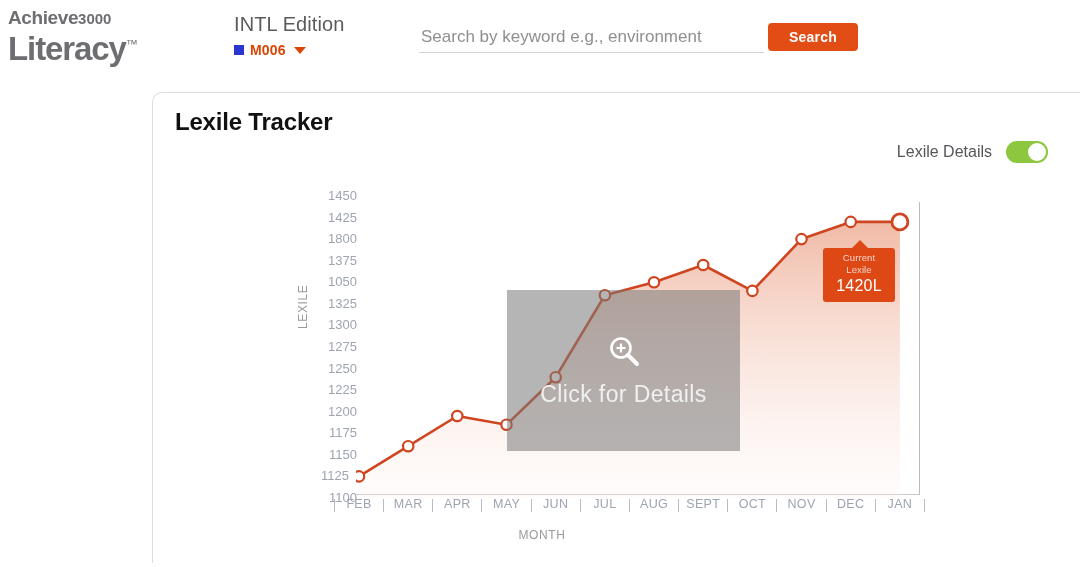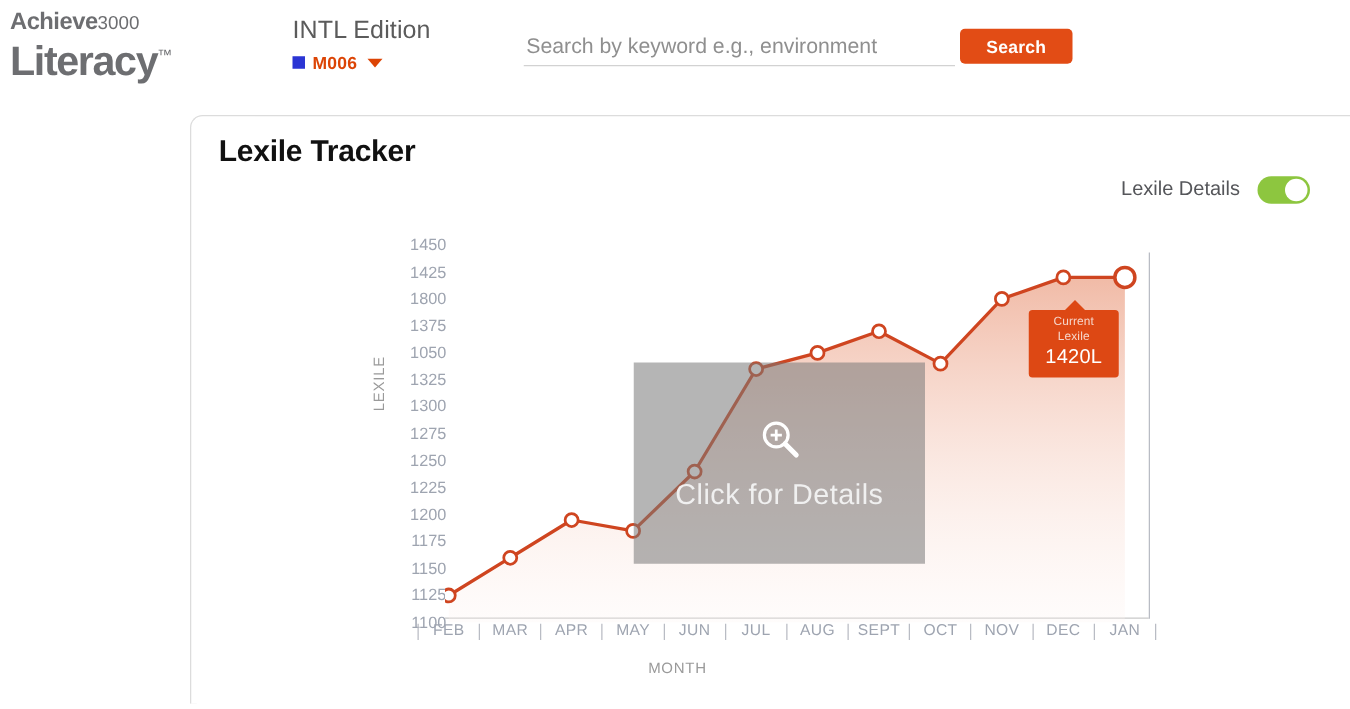--- a/index.html
+++ b/index.html
@@ -10,21 +10,21 @@
     font-family: "Liberation Sans", sans-serif;
     overflow: hidden;
   }
   #root { position: relative; width: 1080px; height: 567px; background:#fff; }
 
   
   .header { position:absolute; left:0; top:0; width:1080px; height:86px; background:#fff; }
 
   .logo { position:absolute; left:8px; top:8px; width:210px; }
   .logo-line1 { font-size:19px; font-weight:bold; color:#6d6e71; letter-spacing:-0.4px; line-height:20px; }
-  .logo-line1 .sub { font-size:15px; font-weight:normal; letter-spacing:0px; }
+  .logo-line1 .sub { font-size:15px; font-weight:bold; letter-spacing:0px; }
   .logo-line2 { font-size:33px; font-weight:bold; color:#6d6e71; letter-spacing:-1.1px; line-height:34px; margin-top:-2px; }
   .logo-line2 .tm { font-size:12px; vertical-align:super; font-weight:normal; }
 
   .edition { position:absolute; left:234px; top:13px; }
   .edition-title { font-size:20px; color:#5b5b5b; letter-spacing:0.1px; }
   .edition-row { margin-top:6px; display:flex; align-items:center; gap:6px; }
   .sq { width:10px; height:10px; background:#2b35d4; display:inline-block; }
   .edition-code { font-size:14px; color:#dc4405; font-weight:bold; letter-spacing:0.2px; }
   .caret-down { width:0; height:0; border-left:6px solid transparent; border-right:6px solid transparent; border-top:7px solid #dc4405; display:inline-block; margin-left:2px; }
 
@@ -132,21 +132,21 @@
           <div class="ytick" style="top: 159.714px;">1375</div>
           <div class="ytick" style="top: 181.286px;">1050</div>
           <div class="ytick" style="top: 202.857px;">1325</div>
           <div class="ytick" style="top: 224.429px;">1300</div>
           <div class="ytick" style="top: 246px;">1275</div>
           <div class="ytick" style="top: 267.571px;">1250</div>
           <div class="ytick" style="top: 289.143px;">1225</div>
           <div class="ytick" style="top: 310.714px;">1200</div>
           <div class="ytick" style="top: 332.286px;">1175</div>
           <div class="ytick" style="top: 353.857px;">1150</div>
-          <div class="ytick" style="top: 375.429px;">1125</div>
+          <div class="ytick" style="top: 375.429px; text-align: center;">1125</div>
           <div class="ytick" style="top: 397px;">1100</div>
         </div>
 
       <div class="xaxis-line"></div>
       <div class="yaxis-right"></div>
 
       <svg class="plot" viewBox="0 0 563 302" preserveAspectRatio="none">
         <defs>
           <linearGradient id="areaGrad" x1="0" y1="0" x2="0" y2="1">
             <stop offset="0%" stop-color="#f0b7a2" stop-opacity="0.95"></stop>

